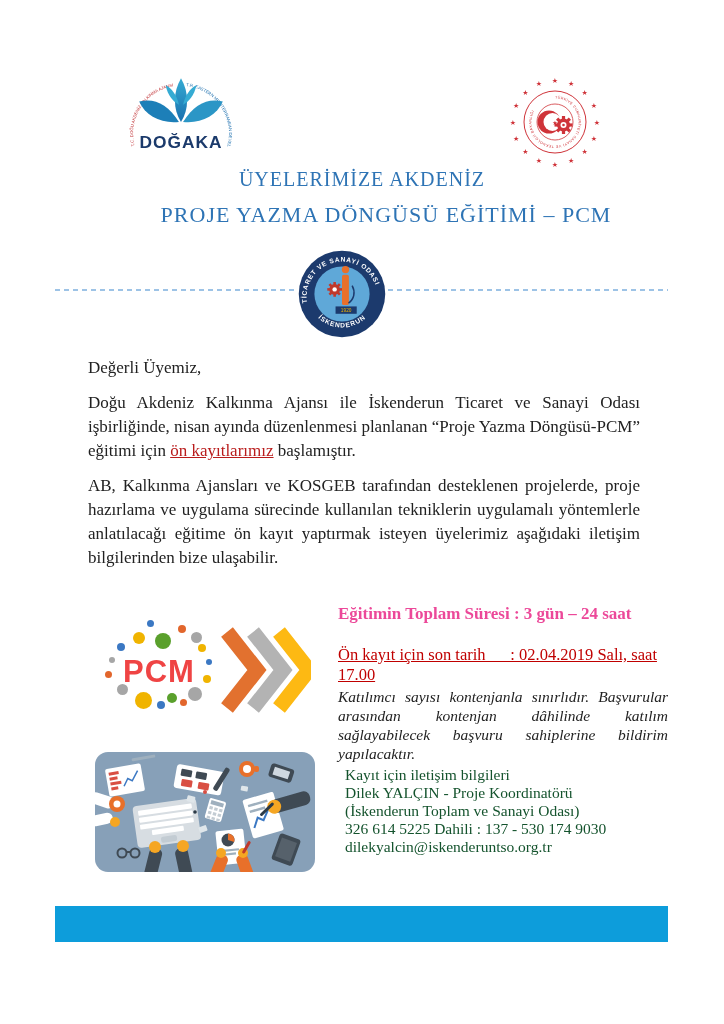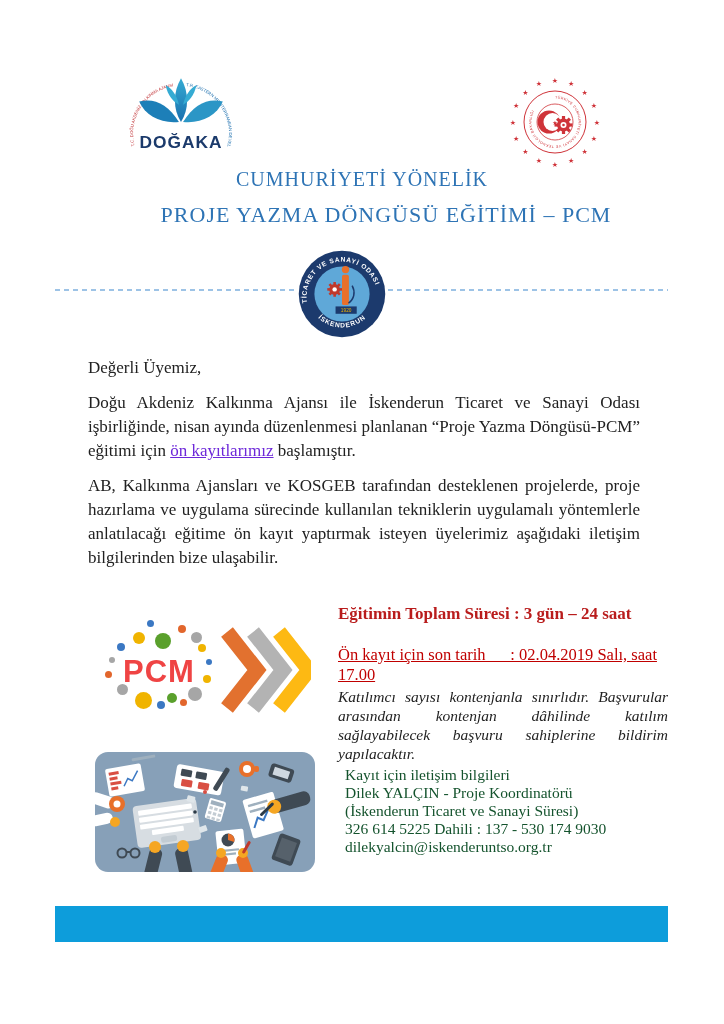--- a/index.html
+++ b/index.html
@@ -18,24 +18,24 @@
   
   .dotted-line {
     position:absolute; left:55px; top:289px; width:613px; height:2px;
     background:repeating-linear-gradient(to right, #9DC3E6 0 5px, transparent 5px 9px);
   }
   .logo-itso { position:absolute; left:296px; top:248px; width:92px; height:92px; }
   
   .body-text { position:absolute; left:88px; top:356px; width:552px; color:#212121; font-size:17px; }
   .body-text p { text-align:justify; line-height:24px; margin-bottom:11px; }
   .salutation { margin-bottom:9px; }
-  .red-link { color:#6d28d9; text-decoration:underline; }
+  .red-link { color:#b91c1c; text-decoration:underline; }
   
   .training { position:absolute; left:338px; top:604px; width:330px; }
-  .training-duration { font-weight:bold; font-size:17px; color:#b91c1c; }
+  .training-duration { font-weight:bold; font-size:17px; color:#ec4899; }
   .training-deadline { margin-top:21px; font-size:16.5px; color:#C00000; text-decoration:underline; }
   .training-note { margin-top:2px; font-style:italic; font-size:15.5px; line-height:19px; text-align:justify; color:#222; }
   
   .pcm-box { position:absolute; left:95px; top:612px; width:215px; height:125px; }
   .pcm-dot { position:absolute; border-radius:50%; }
   .pcm-text { position:absolute; left:28px; top:42px; font-family:"Liberation Sans", sans-serif; font-weight:bold; font-size:31px; color:#ef4444; letter-spacing:1px; }
   .pcm-chevrons { position:absolute; left:124px; top:12px; }
   
   .illus { position:absolute; left:95px; top:752px; width:220px; height:120px; }
   
@@ -109,21 +109,21 @@
         <rect x="-9" y="-1.6" width="18" height="3.2" fill="#CF3339" transform="rotate(90)"></rect>
         <rect x="-9" y="-1.6" width="18" height="3.2" fill="#CF3339" transform="rotate(135)"></rect>
         <circle cx="0" cy="0" r="6.5" fill="#CF3339"></circle>
         <circle cx="0" cy="0" r="3" fill="#ffffff"></circle>
         <circle cx="0" cy="0" r="1.3" fill="#CF3339"></circle>
       </g>
     </g>
   </svg>
 
   <div class="title-wrap">
-    <div class="title-line1">CUMHURİYETİ YÖNELİK</div>
+    <div class="title-line1">ÜYELERİMİZE AKDENİZ</div>
     <div class="title-line2">PROJE YAZMA DÖNGÜSÜ EĞİTİMİ – PCM</div>
   </div>
 
   <div class="dotted-line"></div>
 
   <svg class="logo-itso" viewBox="0 0 100 100">
     <circle cx="50" cy="50" r="49" fill="#ffffff"></circle>
     <circle cx="50" cy="50" r="47" fill="#1C3A6D"></circle>
     <circle cx="50" cy="50" r="30" fill="#5FA8D8"></circle>
     <defs>
@@ -305,20 +305,20 @@
       <rect x="104" y="74" width="8" height="6" rx="1" transform="rotate(-20 108 77)"></rect>
       <rect x="146" y="34" width="7" height="5" rx="1" transform="rotate(10 149 36)"></rect>
     </g>
     <circle cx="110" cy="40" r="2" fill="#D94F43"></circle>
     <circle cx="100" cy="60" r="1.8" fill="#2C3A47"></circle>
   </svg>
 
   <div class="contact">
     <div>Kayıt için iletişim bilgileri</div>
     <div>Dilek YALÇIN - Proje Koordinatörü</div>
-    <div>(İskenderun Ticaret ve Sanayi Süresi)</div>
+    <div>(İskenderun Toplam ve Sanayi Odası)</div>
     <div>326 614 5225 Dahili : 137 - 530 174 9030</div>
     <div>dilekyalcin@iskenderuntso.org.tr</div>
   </div>
 
   <div class="bottom-bar"></div>
 
 </div>
 
 </body></html>

